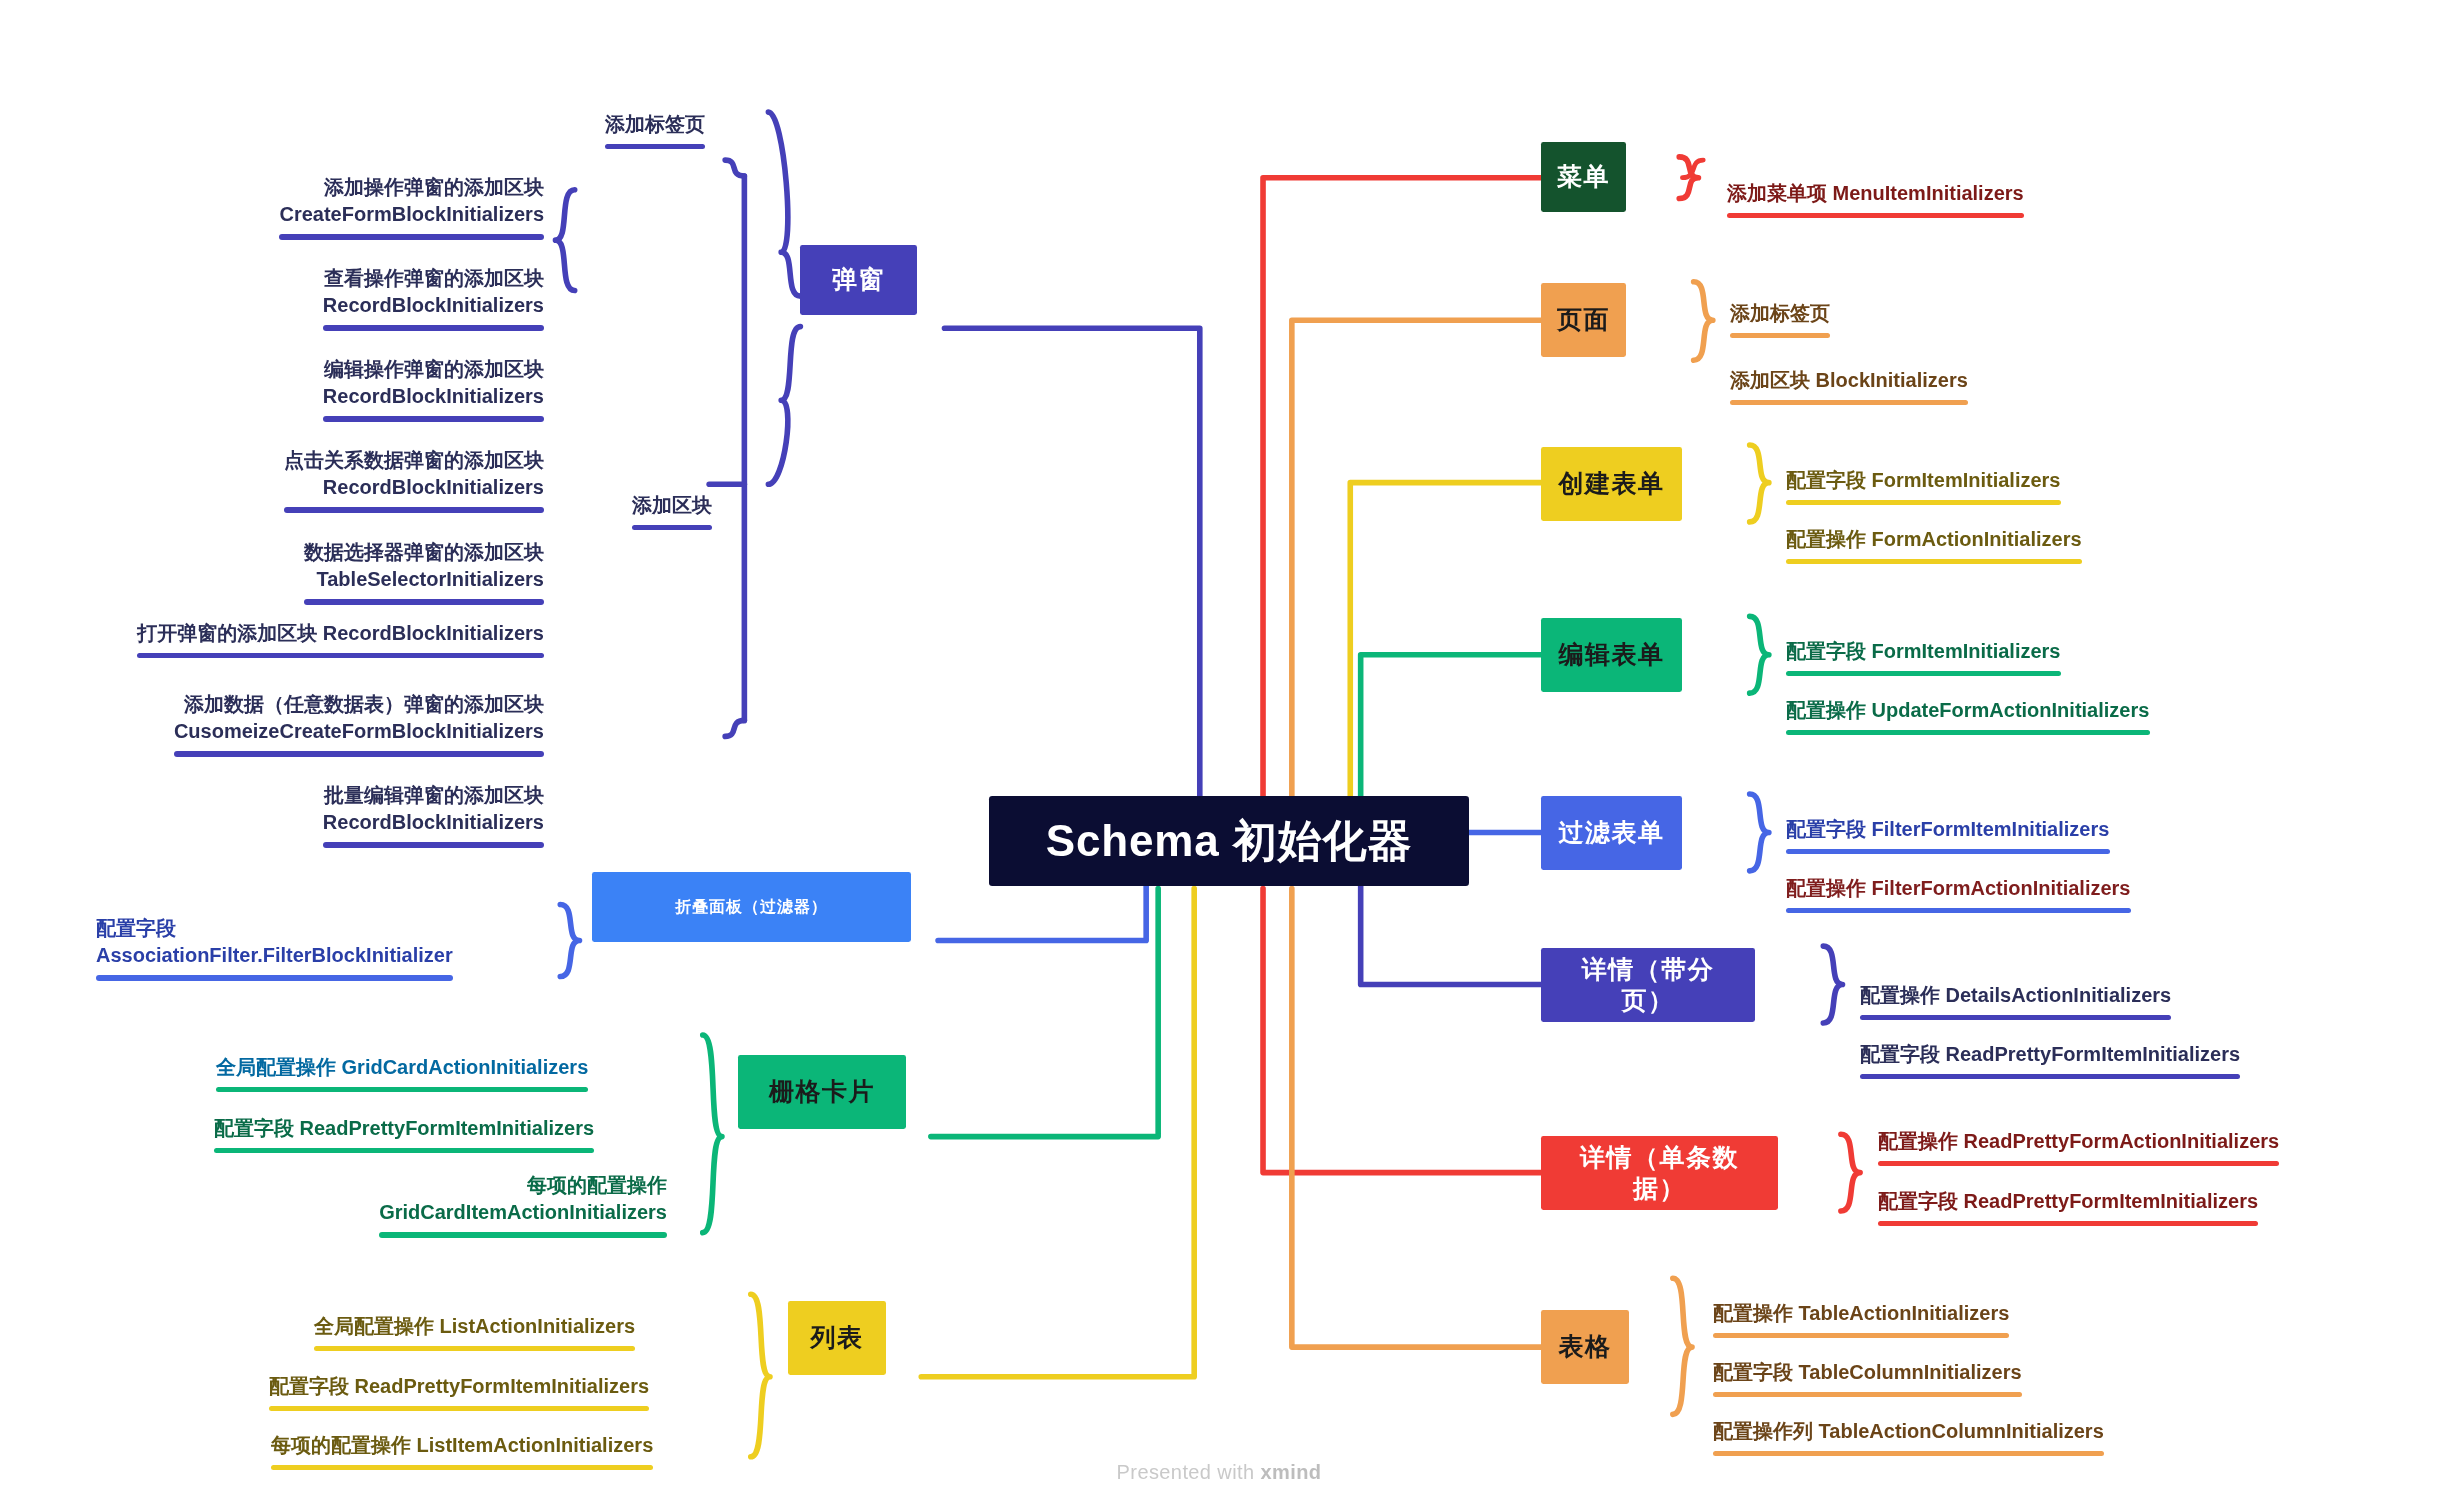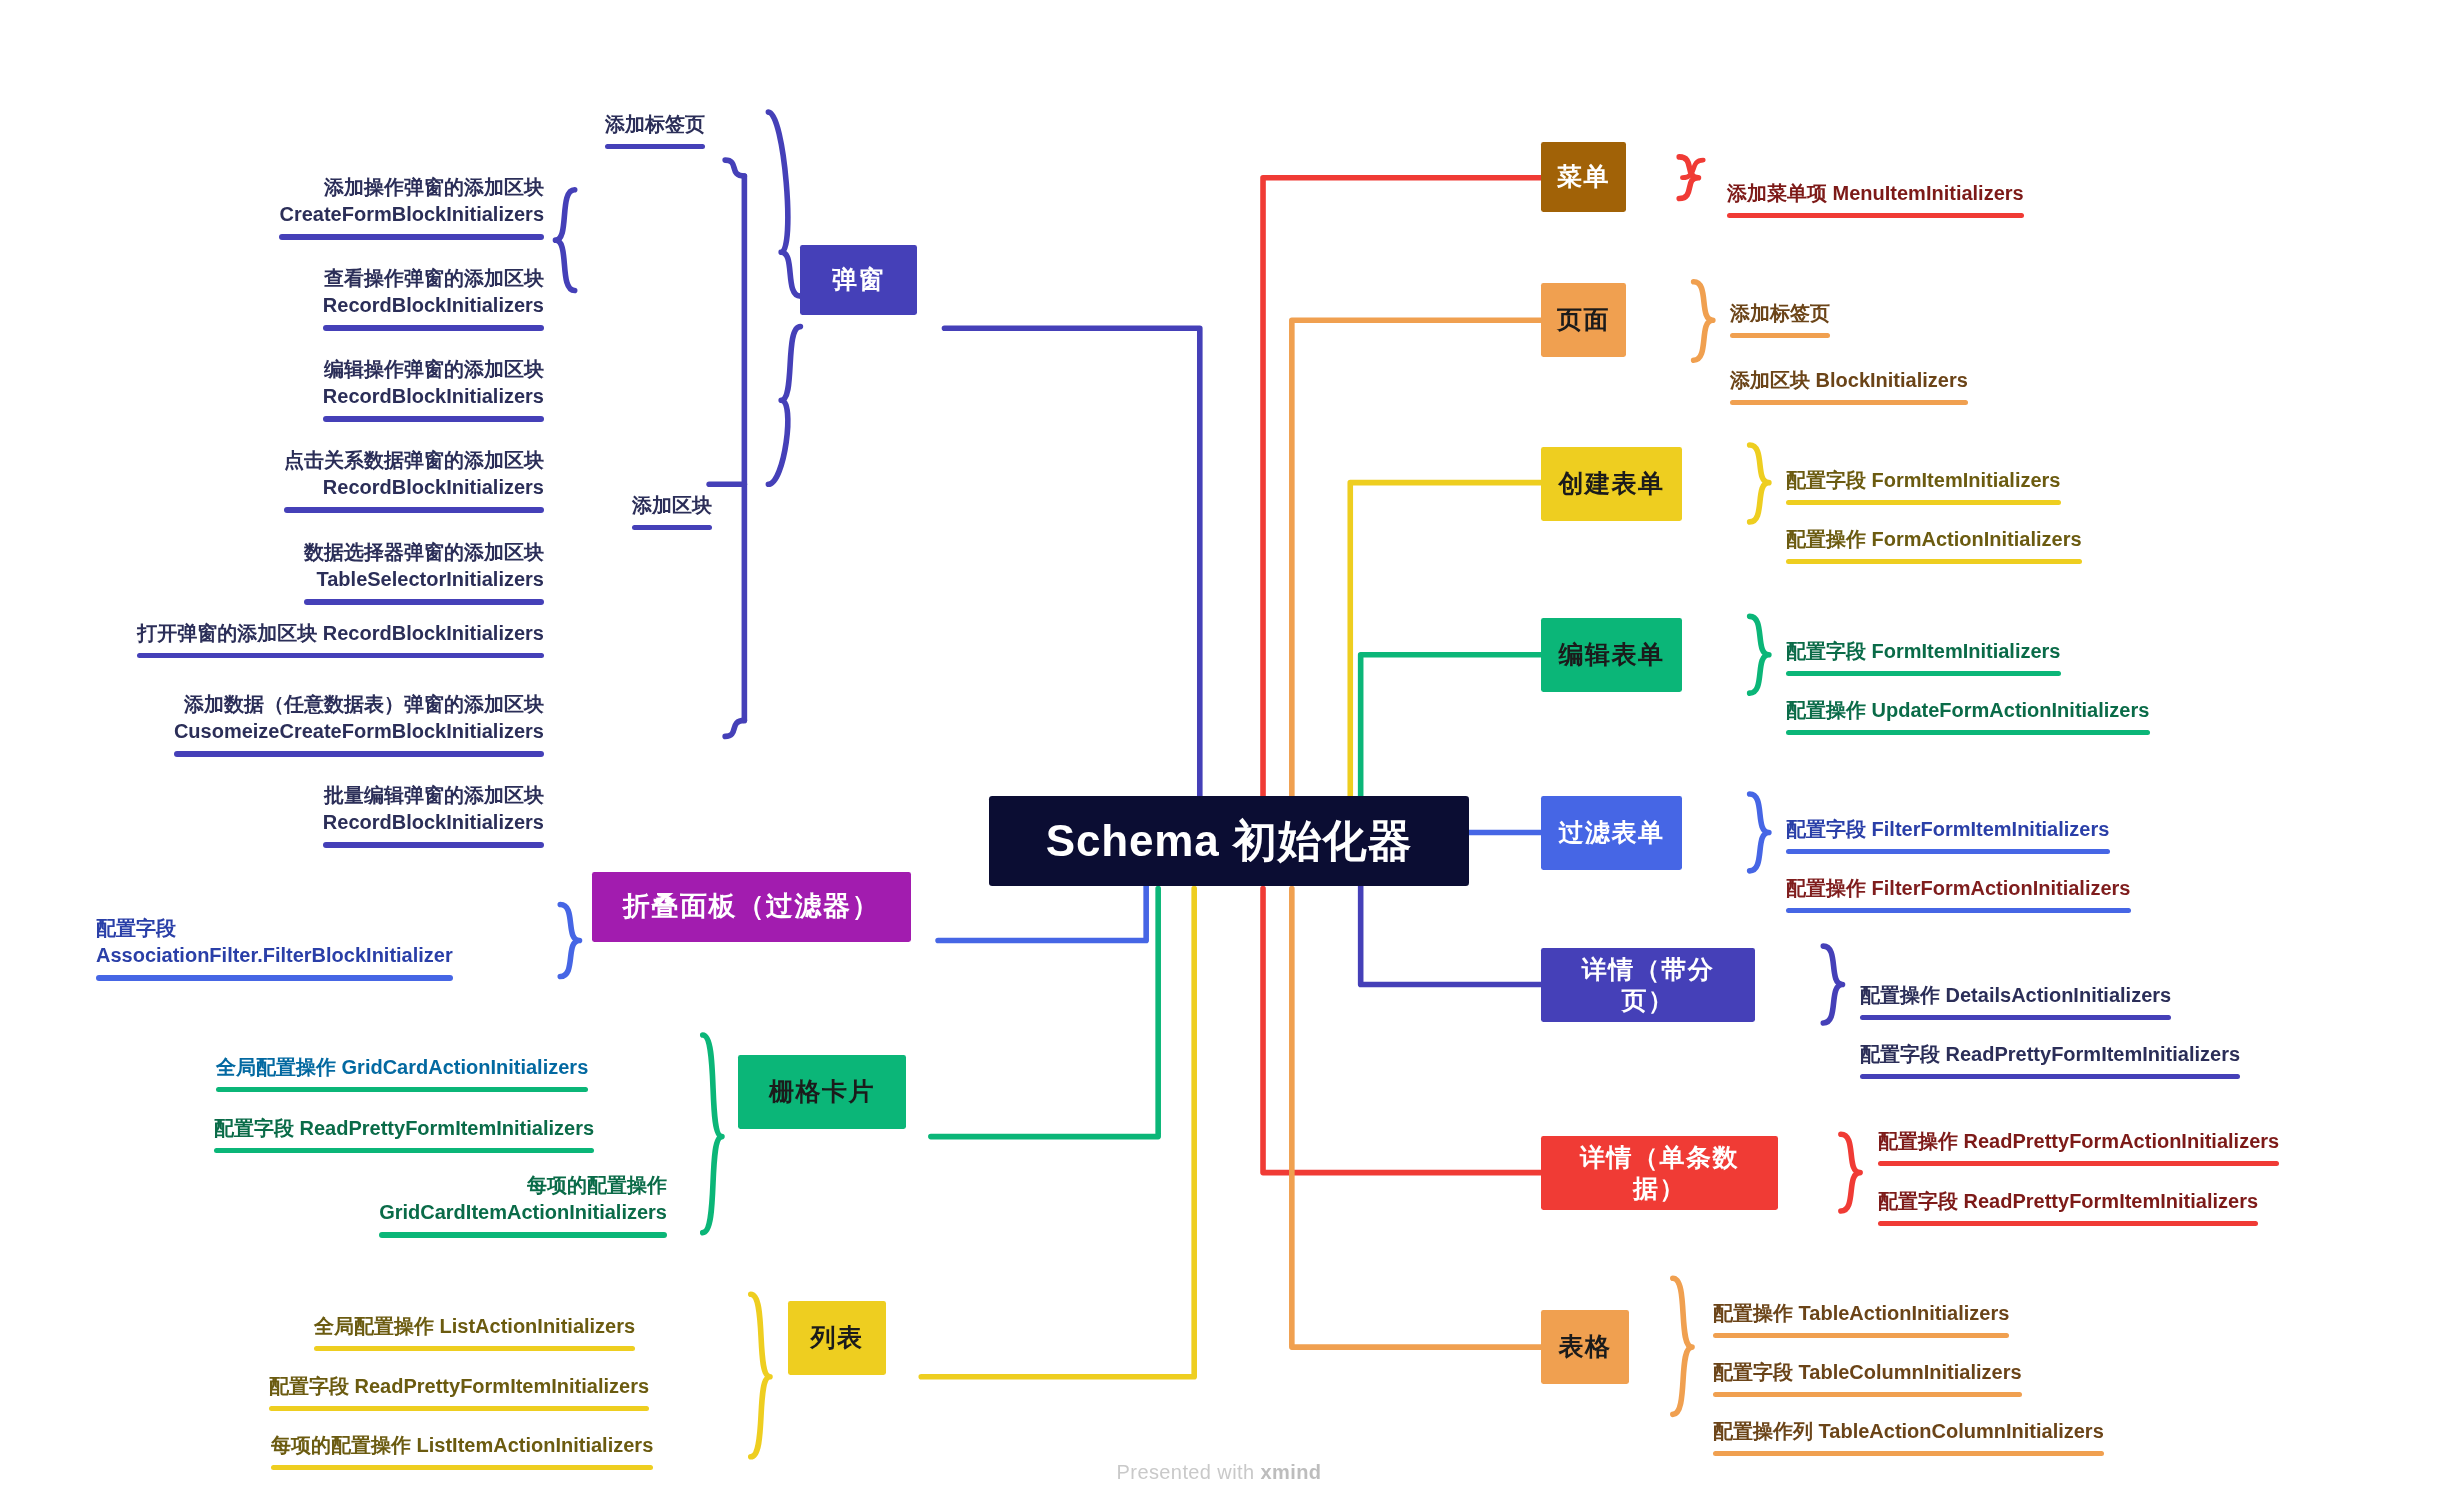--- a/index.html
+++ b/index.html
@@ -125,21 +125,21 @@
       <path d="M930 220 C910 220 924 200 906 200"></path>
       <path d="M930 900 C910 900 924 920 906 920"></path>
       <path d="M930 605 L886 605"></path>
     </g>
   </svg>
 
   <div id="root-topic" style="left:989px;top:796px;width:480px;height:90px;">
     <span>Schema 初始化器</span>
   </div>
 
-  <div class="topic dark" style="left:1541px;top:142px;width:85px;height:70px;background:#a16207;font-size:25px;">
+  <div class="topic dark" style="left:1541px;top:142px;width:85px;height:70px;background:#14532d;font-size:25px;">
     <span>菜单</span>
   </div>
   <div class="topic light" style="left:1541px;top:283px;width:85px;height:74px;background:#f0a050;font-size:25px;">
     <span>页面</span>
   </div>
   <div class="topic light" style="left:1541px;top:447px;width:141px;height:74px;background:#eece20;font-size:25px;">
     <span>创建表单</span>
   </div>
   <div class="topic light" style="left:1541px;top:618px;width:141px;height:74px;background:#0bb678;font-size:25px;">
     <span>编辑表单</span>
@@ -226,21 +226,21 @@
   </div>
   <div class="leaf l" style="left:1713px;top:1390px;width:464px;color:#6b4418;">
     <span>配置操作列 TableActionColumnInitializers</span>
     <span class="ul" style="background: rgb(240, 160, 80); width: 391px;"></span>
   </div>
 
   <div class="topic dark" style="left:800px;top:245px;width:117px;height:70px;background:#4540b8;font-size:25px;">
     <span>弹窗</span>
   </div>
 
-  <div class="topic dark" style="left:592px;top:872px;width:319px;height:70px;background:#a21caf;font-size:27px;text-align:right;">
+  <div class="topic dark" style="left:592px;top:872px;width:319px;height:70px;background:#3b82f6;font-size:16px;text-align:right;">
     <span>折叠面板（过滤器）</span>
   </div>
 
   <div class="topic light" style="left:738px;top:1055px;width:168px;height:74px;background:#0bb678;font-size:25px;">
     <span>栅格卡片</span>
   </div>
 
   <div class="topic light" style="left:788px;top:1301px;width:98px;height:74px;background:#eece20;font-size:25px;">
     <span>列表</span>
   </div>

